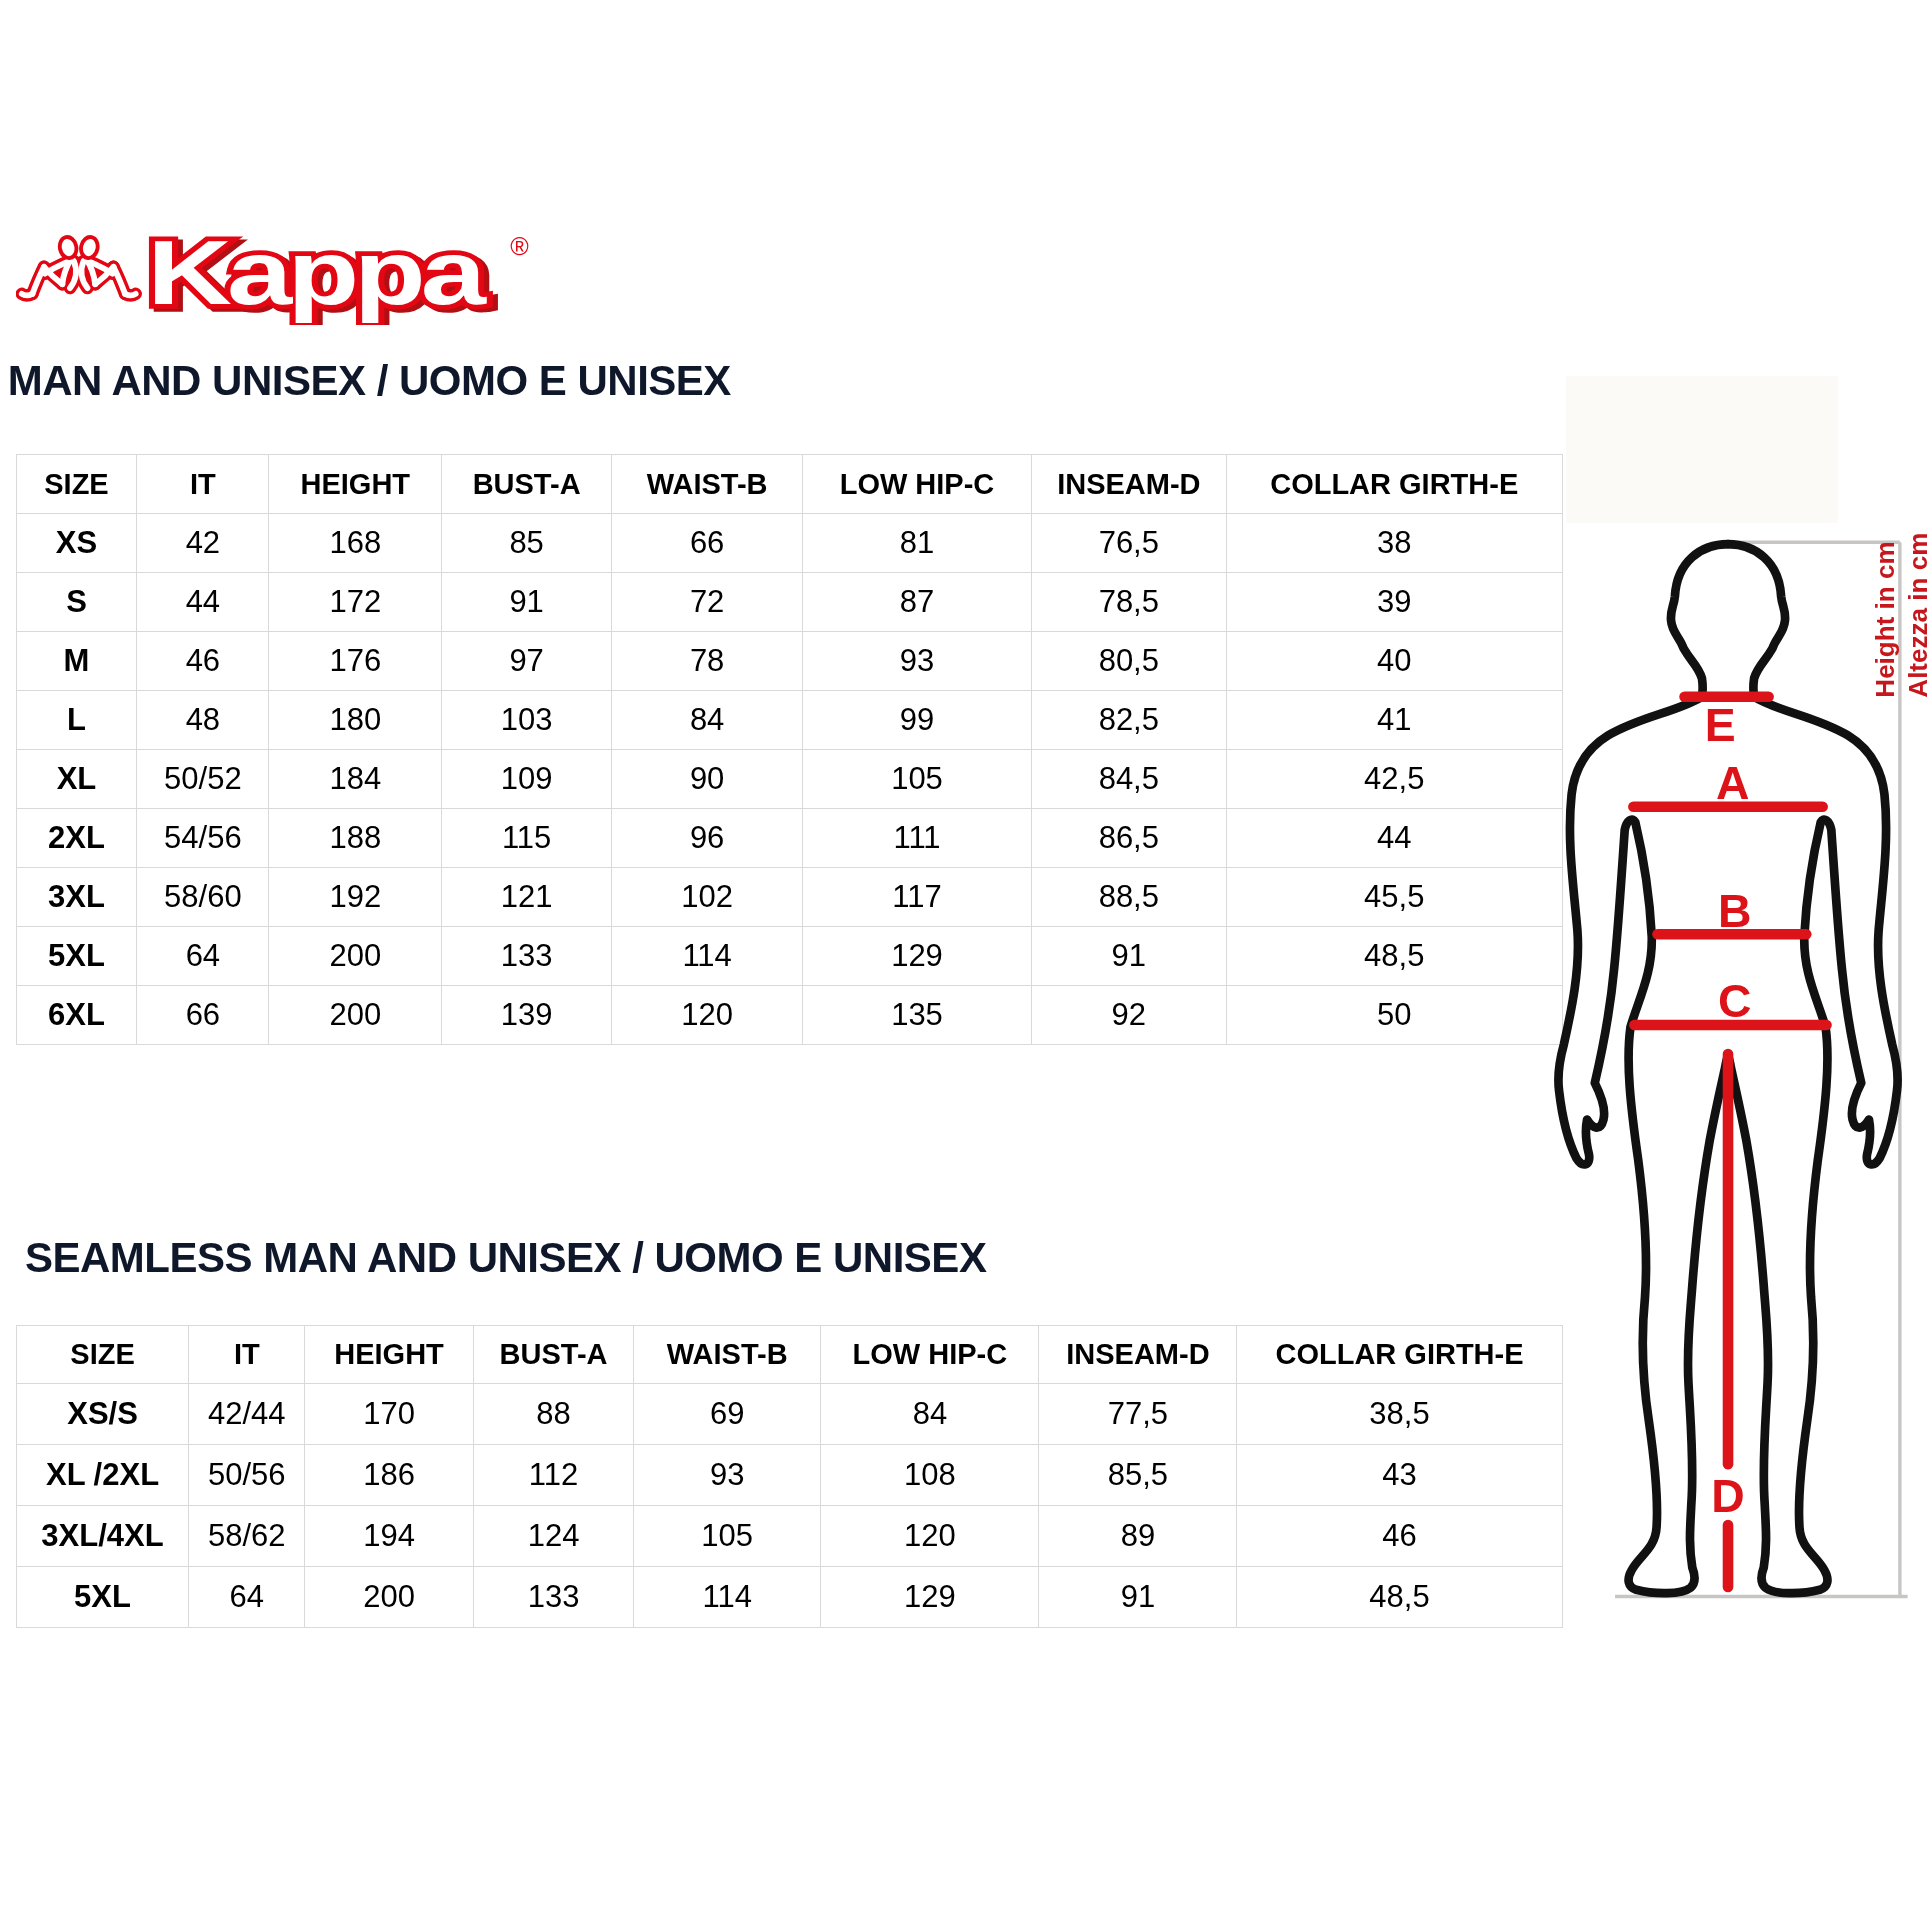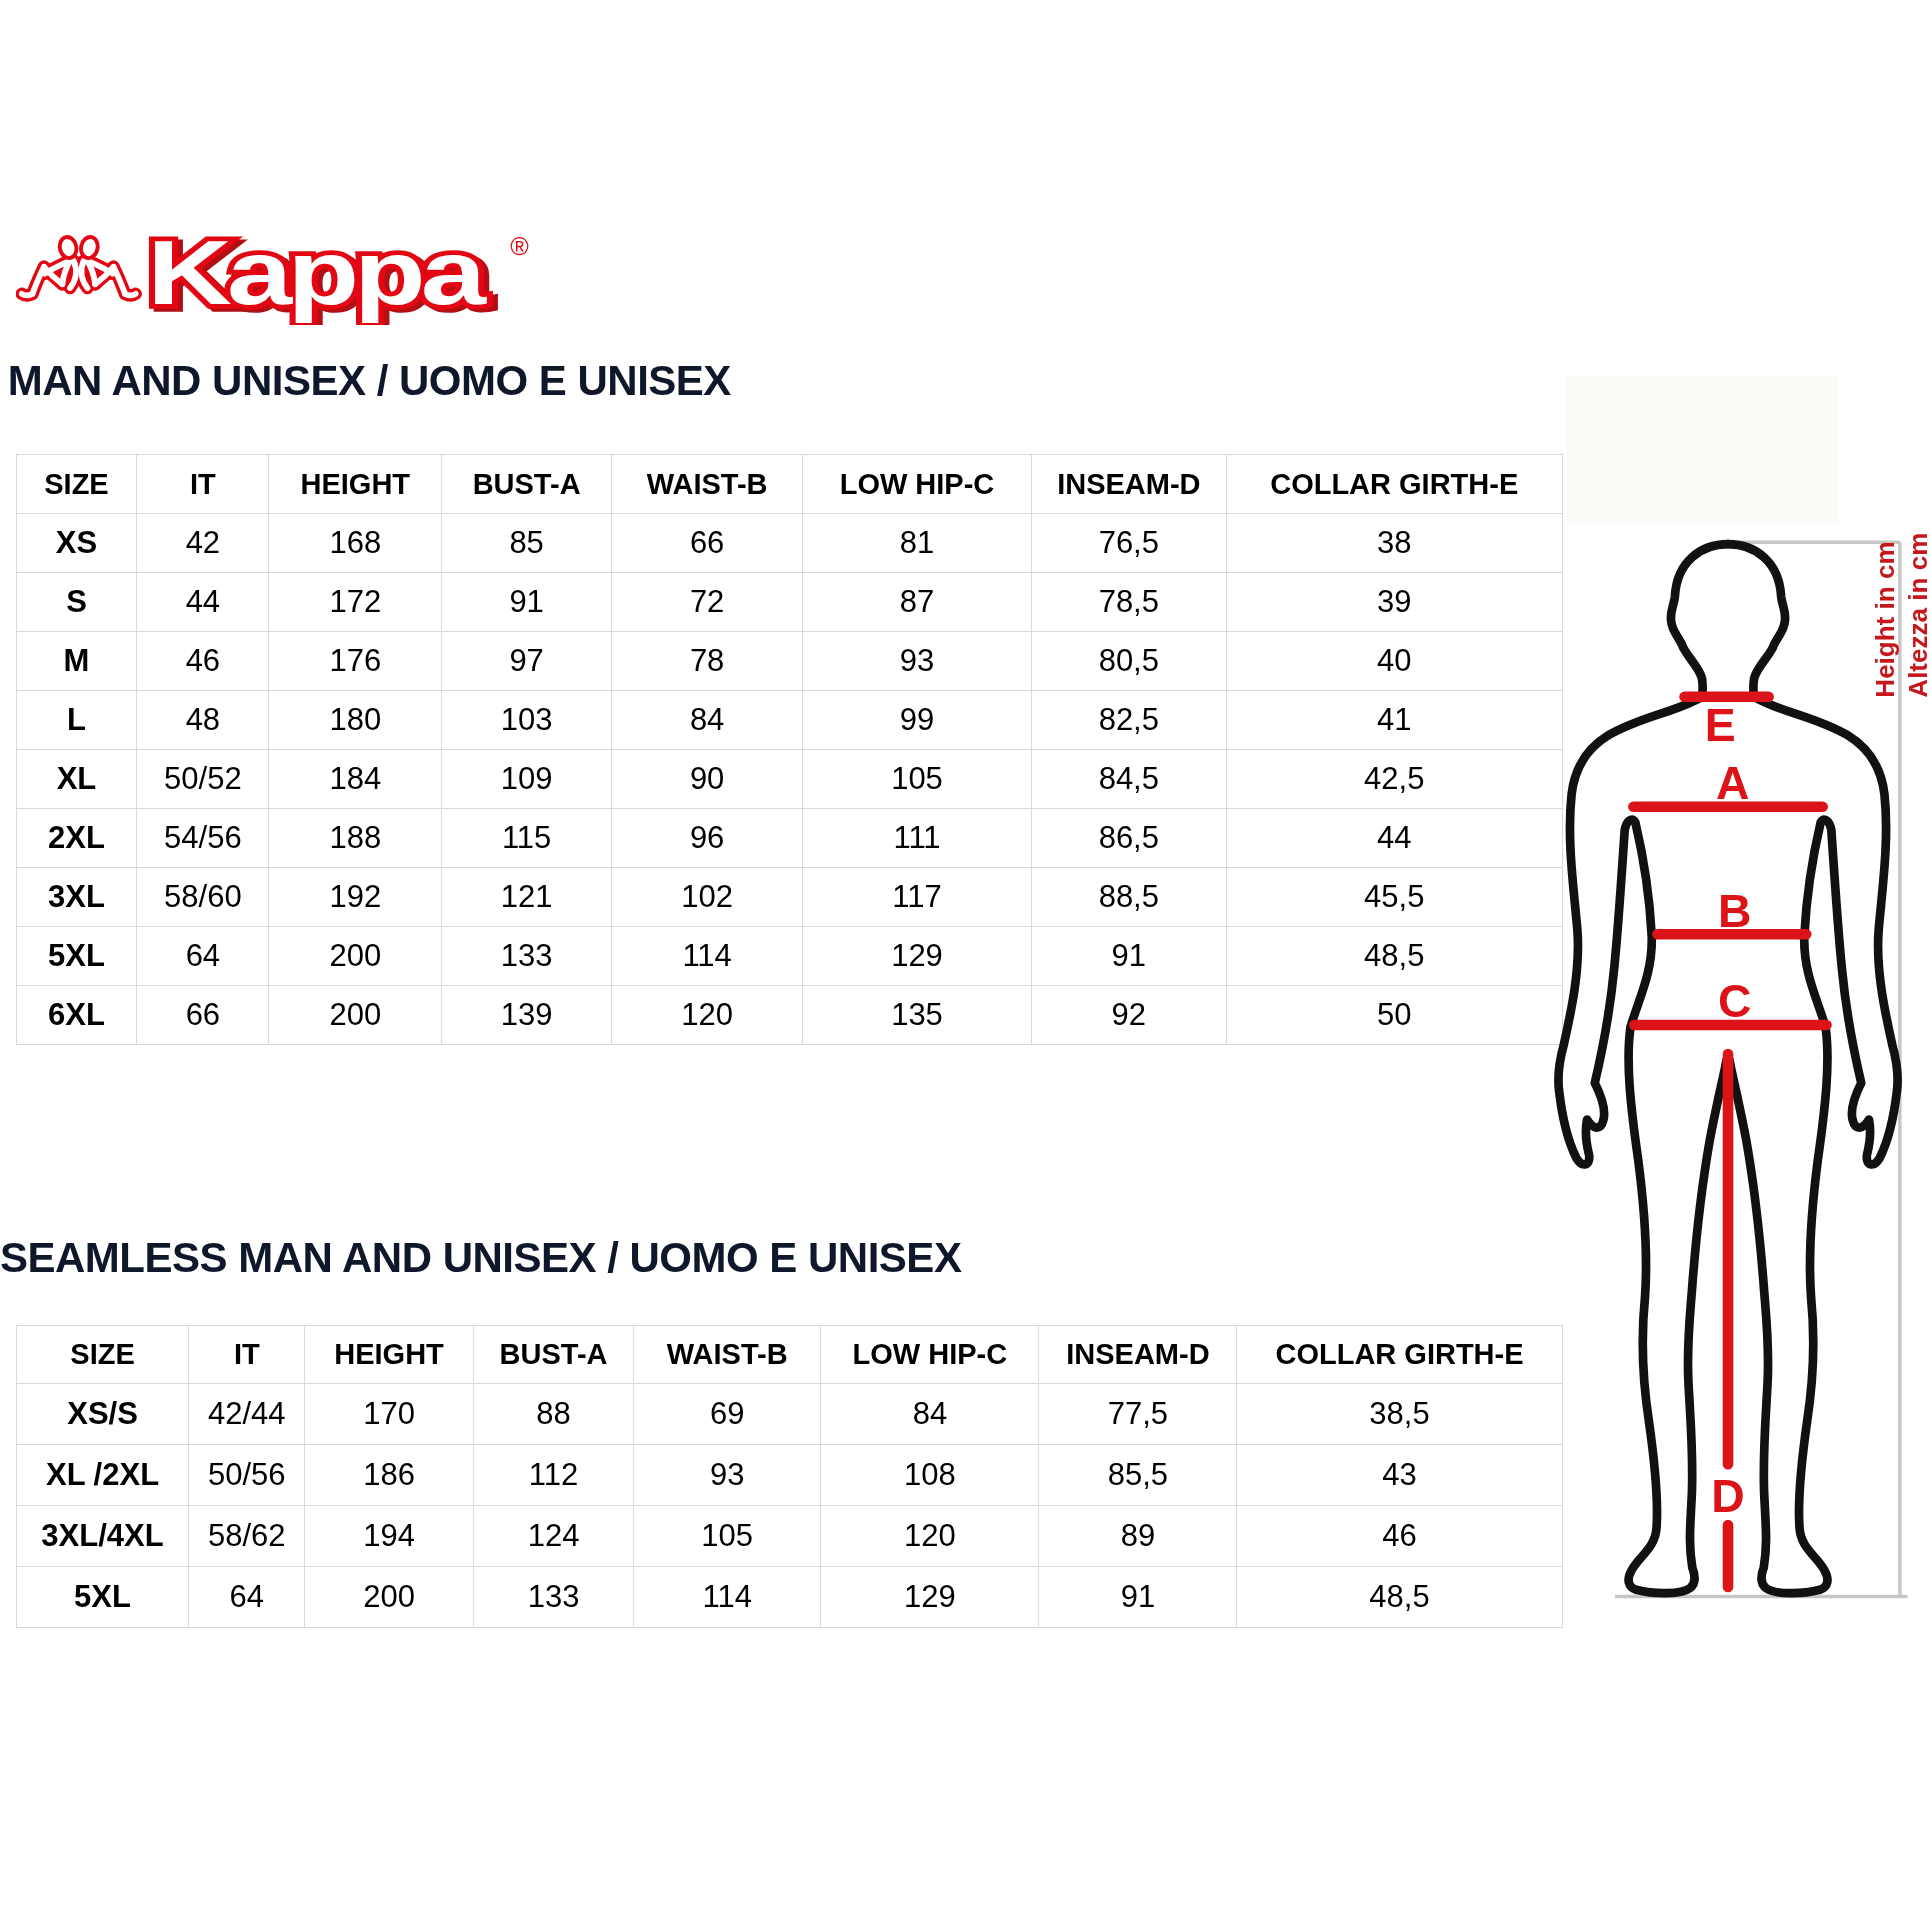--- a/index.html
+++ b/index.html
@@ -196,21 +196,21 @@
           <td>200</td>
           <td>139</td>
           <td>120</td>
           <td>135</td>
           <td>92</td>
           <td>50</td>
         </tr>
       </tbody>
   </table>
 
-  <div class="abs section-title" style="left:0;top:1234px;text-align:right;">SEAMLESS MAN AND UNISEX / UOMO E UNISEX</div>
+  <div class="abs section-title" style="left:25px;top:1234px;text-align:right;">SEAMLESS MAN AND UNISEX / UOMO E UNISEX</div>
 
   <table id="table2" class="size-table abs" style="left:7.7px;top:1325px;">
     <colgroup>
       <col style="width:11.17%">
         <col style="width:7.49%">
         <col style="width:10.92%">
       <col style="width:10.36%">
         <col style="width:12.11%">
         <col style="width:14.11%">
       <col style="width:12.80%">

